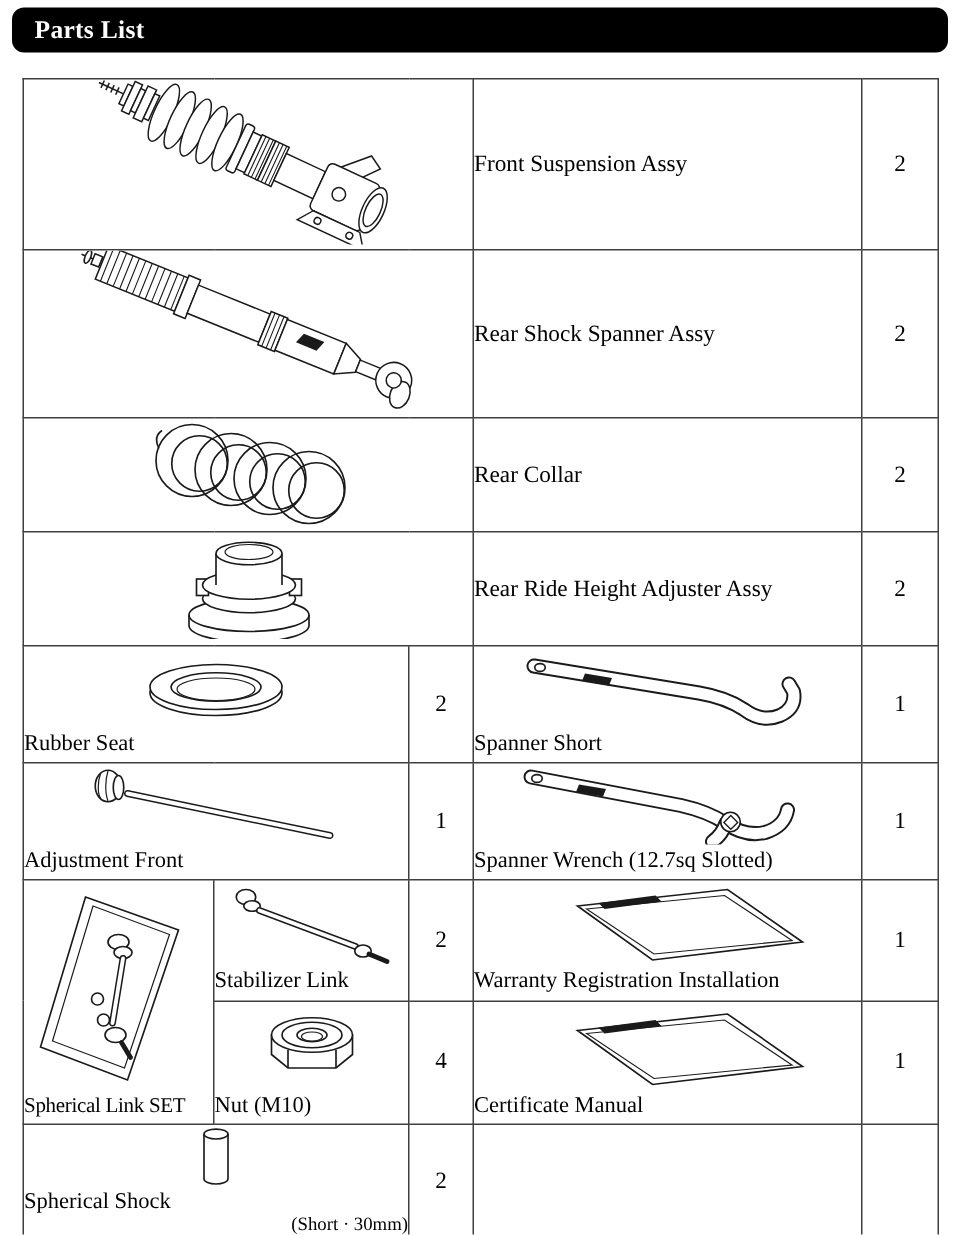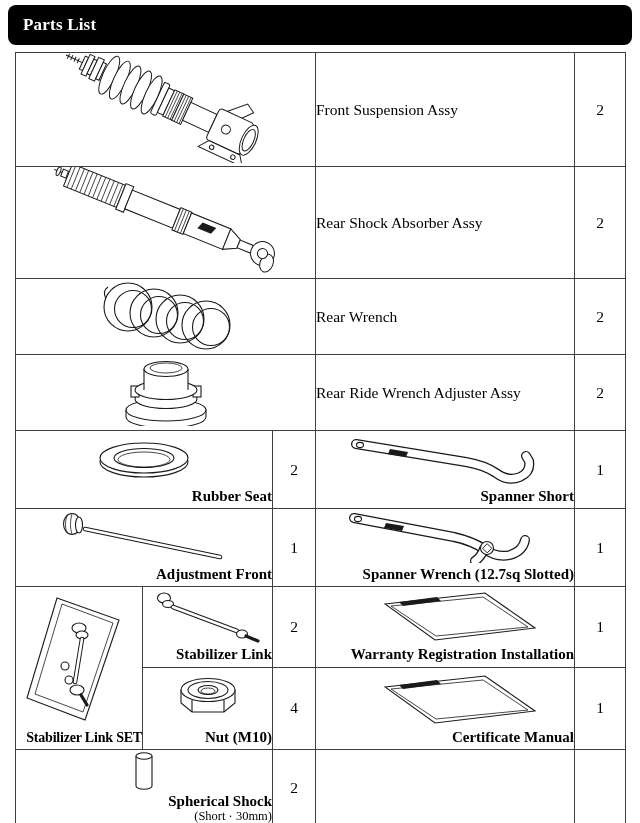--- a/index.html
+++ b/index.html
@@ -1,26 +1,26 @@
 <!DOCTYPE html>
 <html><head>
 <meta charset="utf-8">
 <style>
   html,body{margin:0;padding:0;background:#fff;}
   body{width:640px;height:823px;position:relative;font-family:"Liberation Serif",serif;color:#000;}
-  .header-bar{position:absolute;left:8px;top:5px;width:624px;height:40px;background:#000;border-radius:8px;
+  .header-bar{position:absolute;left:8px;top:5px;width:624px;height:30px;background:#000;border-radius:8px;
     display:flex;align-items:center;padding-left:15px;box-sizing:border-box;}
   .header-bar .title{color:#fff;font-weight:bold;font-size:17px;letter-spacing:.2px;}
   table.parts{position:absolute;left:15px;top:52px;border-collapse:collapse;table-layout:fixed;}
   table.parts td{border:1px solid #3f3f3f;padding:0;overflow:hidden;}
   td.imgcell{text-align:center;vertical-align:middle;}
   td.partcell{text-align:center;vertical-align:bottom;}
   td.desc{font-size:15.5px;padding-left:20px;vertical-align:middle;}
   td.qty{text-align:center;font-size:15.5px;vertical-align:middle;}
-  .plabel{font-size:15px;text-align:right;padding-bottom:3px;line-height:1.15;font-weight:bold;}
+  .plabel{font-size:15px;text-align:left;padding-bottom:3px;line-height:1.15;}
   .plabel.tight{font-size:14px;letter-spacing:-0.2px;}
   .sublabel{font-size:12.5px;text-align:right;padding-bottom:4px;line-height:1.05;}
   svg{display:block;margin:0 auto 3px auto;}
   .ln{fill:none;stroke:#1a1a1a;stroke-width:1.1;}
   .lt{fill:none;stroke:#1a1a1a;stroke-width:0.8;}
   .wf{fill:#ffffff;stroke:#1a1a1a;stroke-width:1.1;}
   .dk{fill:#1a1a1a;stroke:none;}
   .tA{fill:none;stroke:#1a1a1a;stroke-width:10;stroke-linecap:round;stroke-linejoin:round;}
   .tB{fill:none;stroke:#ffffff;stroke-width:7.4;stroke-linecap:round;stroke-linejoin:round;}
   .rA{fill:none;stroke:#1a1a1a;stroke-width:4.6;stroke-linecap:round;}
@@ -102,21 +102,21 @@
           <polygon class="dk" points="155,-7 171,-7 168,1 152,1"></polygon>
           <polygon class="wf" points="186,-12 200,-5 200,5 186,12"></polygon>
           <rect class="wf" x="200" y="-4.5" width="16" height="9"></rect>
           <circle class="wf" cx="228" cy="0" r="13"></circle>
           <ellipse class="wf" cx="236" cy="8" rx="7" ry="10"></ellipse>
           <circle class="wf" cx="228" cy="0" r="5.5"></circle>
         </g>
       </svg>
       </span>
     </td>
-    <td class="desc">Rear Shock Absorber Assy</td>
+    <td class="desc">Rear Shock Spanner Assy</td>
     <td class="qty">2</td>
   </tr>
 
   <tr style="height:76px">
     <td colspan="3" class="imgcell">
       <span>
       <svg width="160" height="72" viewBox="0 0 160 72">
         <g class="ln">
           <circle cx="42" cy="28" r="24"></circle>
                 <circle cx="47" cy="30" r="18.5"></circle>
@@ -124,21 +124,21 @@
                 <circle cx="73" cy="36" r="18.5"></circle>
           <circle cx="94" cy="40" r="24"></circle>
                 <circle cx="99" cy="42" r="18.5"></circle>
           <circle cx="120" cy="46" r="24"></circle>
                 <circle cx="125" cy="48" r="18.5"></circle>
           <path d="M20,20 Q16,12 22,8"></path>
         </g>
       </svg>
       </span>
     </td>
-    <td class="desc">Rear Wrench</td>
+    <td class="desc">Rear Collar</td>
     <td class="qty">2</td>
   </tr>
 
   <tr style="height:76px">
     <td colspan="3" class="imgcell">
       <span>
       <svg width="130" height="70" viewBox="0 0 130 70">
         <ellipse class="wf" cx="65" cy="54" rx="40" ry="11"></ellipse>
         <path class="ln" d="M25,54 V61 M105,54 V61 M25,61 A40,11 0 0 0 105,61"></path>
         <ellipse class="wf" cx="65" cy="43" rx="31" ry="9.5"></ellipse>
@@ -146,21 +146,21 @@
         <rect class="wf" x="92" y="30" width="8" height="11"></rect>
         <ellipse class="wf" cx="65" cy="34" rx="31" ry="9.5"></ellipse>
         <rect x="43" y="13" width="44" height="21" fill="#ffffff"></rect>
         <line class="ln" x1="43" y1="13" x2="43" y2="34"></line>
         <line class="ln" x1="87" y1="13" x2="87" y2="34"></line>
         <ellipse class="wf" cx="65" cy="13" rx="22" ry="7.5"></ellipse>
         <ellipse class="lt" cx="65" cy="12" rx="16" ry="5"></ellipse>
       </svg>
       </span>
     </td>
-    <td class="desc">Rear Ride Wrench Adjuster Assy</td>
+    <td class="desc">Rear Ride Height Adjuster Assy</td>
     <td class="qty">2</td>
   </tr>
 
   <tr style="height:78px">
     <td colspan="2" class="partcell">
       <span>
       <svg width="130" height="50" viewBox="0 0 130 50">
         <ellipse class="wf" cx="65" cy="27" rx="44" ry="15"></ellipse>
         <ellipse class="wf" cx="65" cy="23" rx="44" ry="15"></ellipse>
         <ellipse class="wf" cx="65" cy="23" rx="30" ry="9.5"></ellipse>
@@ -227,21 +227,21 @@
         <ellipse class="wf" cx="56" cy="36" rx="7" ry="5"></ellipse>
         <ellipse class="wf" cx="59" cy="43" rx="6" ry="4"></ellipse>
         <line class="rA" x1="59" y1="47" x2="52" y2="90"></line>
         <line class="rB" x1="59" y1="47" x2="52" y2="90"></line>
         <circle class="wf" cx="42" cy="74" r="4"></circle>
         <circle class="wf" cx="46" cy="88" r="4"></circle>
         <ellipse class="wf" cx="54" cy="98" rx="7" ry="5"></ellipse>
         <line class="sA" x1="58" y1="103" x2="64" y2="113"></line>
       </svg>
       </span>
-      <div class="plabel tight">Stabilizer Link SET</div>
+      <div class="plabel tight">Spherical Link SET</div>
     </td>
     <td class="partcell">
       <span>
       <svg width="122" height="54" viewBox="0 0 122 54">
         <ellipse class="wf" cx="17" cy="9" rx="6.5" ry="5"></ellipse>
         <ellipse class="wf" cx="21" cy="15" rx="5.5" ry="3.5"></ellipse>
         <line class="rA" x1="26" y1="18" x2="90" y2="42"></line>
         <line class="rB" x1="26" y1="18" x2="90" y2="42"></line>
         <ellipse class="wf" cx="95" cy="45" rx="5.5" ry="4"></ellipse>
         <line class="sA" x1="99" y1="47" x2="111" y2="52"></line>

